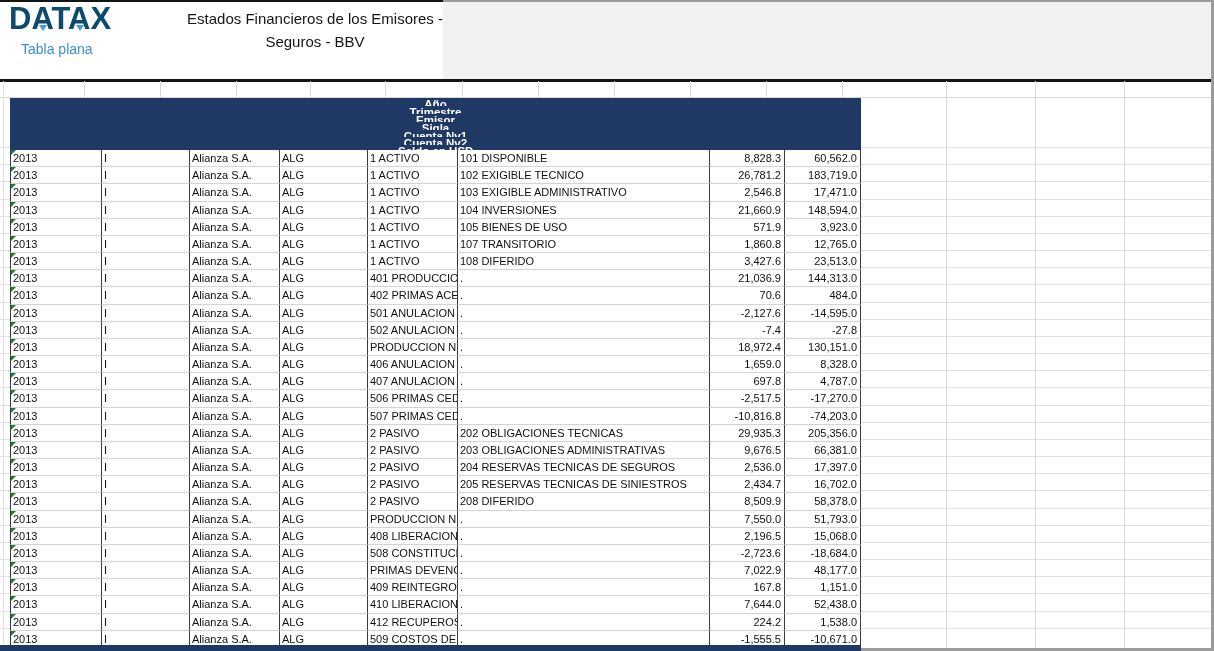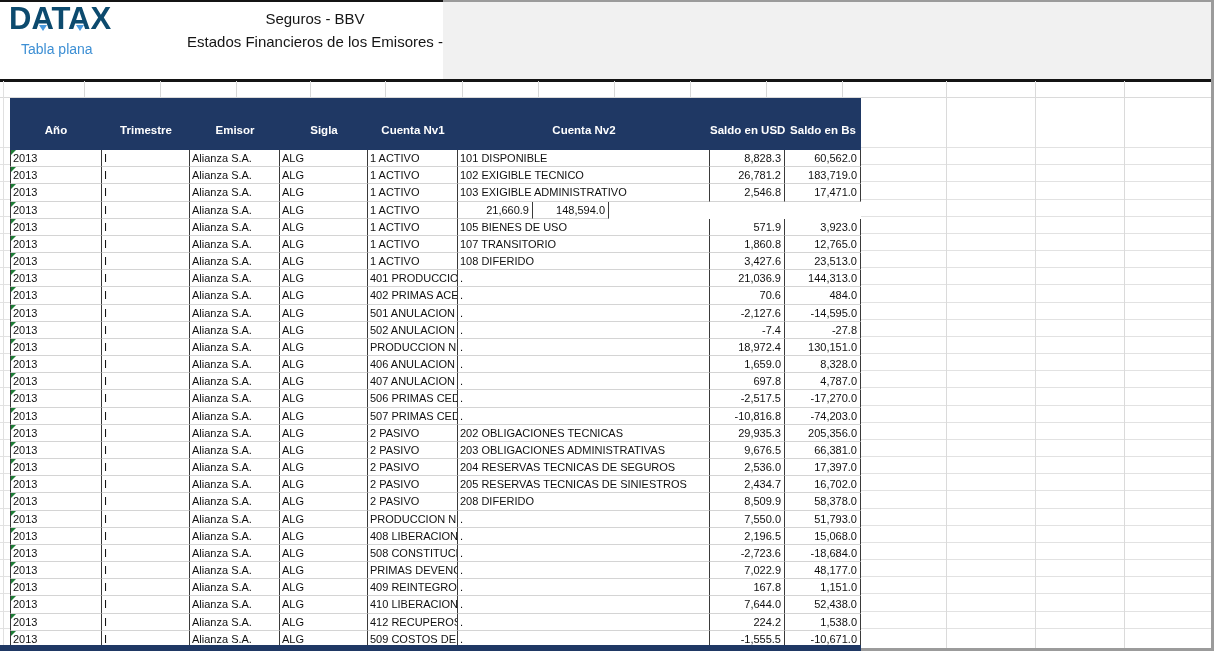--- a/index.html
+++ b/index.html
@@ -19,21 +19,21 @@
   .logo-sub{position:absolute;left:12px;top:40px;font-size:14px;color:#3d8fd4;}
   .main-title{position:absolute;left:150px;top:7px;width:330px;text-align:center;color:#151515;font-size:15px;line-height:23px;}
   
   .hstripes{position:absolute;left:0;top:147px;width:1211px;height:498px;
     background-image:repeating-linear-gradient(to bottom,#e2e2e2 0 1px,transparent 1px 17.172px);}
   .hline-97{position:absolute;left:0;top:97px;width:1211px;height:1px;background:#dadada;}
   .vtick{position:absolute;top:81px;width:1px;height:16px;background:#d8d8d8;}
   .vlong{position:absolute;top:81px;width:1px;height:567px;background:#dadada;}
   .vleft{position:absolute;left:3px;top:81px;width:1px;height:564px;background:#e0e0e0;}
   
-  .thead{position:absolute;left:10px;top:98px;width:851px;height:63px;background:#1f3864;display:flex;align-items:center;z-index:2;}
+  .thead{position:absolute;left:10px;top:98px;width:851px;height:63px;background:#1f3864;display:flex;align-items:center;z-index:2;flex-direction:column;}
   .hc{color:#ffffff;font-weight:700;font-size:11.5px;text-align:center;overflow:hidden;white-space:nowrap;}
   .tbody{position:absolute;left:10px;top:150px;width:851px;height:498px;z-index:2;background:#ffffff;}
   .row{display:flex;height:17.172px;}
   .cell{font-size:11px;line-height:16px;color:#101010;border-right:1px solid #3a3a3a;border-bottom:1px solid #d4d4d4;
         padding:0 2px;overflow:hidden;white-space:nowrap;background:#ffffff;}
   .c0{width:92px;} .c1{width:88px;} .c2{width:90px;} .c3{width:88px;}
   .c4{width:90px;} .c5{width:252px;} .c6{width:75px;} .c7{width:76px;}
   .cell.c0{border-left:1px solid #3a3a3a;position:relative;}
   .cell.c0::before{content:'';position:absolute;left:0;top:0;width:0;height:0;
         border-top:5px solid #1e7d37;border-right:5px solid transparent;}
@@ -56,22 +56,22 @@
   <div class="title-black-line"></div>
 
   <div class="logo">
     <div class="logo-brand">DATAX</div>
     <div class="logo-tri" style="left:30px;top:24px;"></div>
     <div class="logo-tri" style="left:67px;top:24px;"></div>
     <div class="logo-sub">Tabla plana</div>
   </div>
 
   <div class="main-title">
+    <div>Estados Financieros de los Emisores -</div>
     <div>Seguros - BBV</div>
-    <div>Estados Financieros de los Emisores -</div>
   </div>
 
   <div class="hstripes"></div>
   <div class="hline-97"></div>
   <div class="vleft"></div>
   <div class="vtick" style="left:84px"></div>
   <div class="vtick" style="left:160px"></div>
   <div class="vtick" style="left:236px"></div>
   <div class="vtick" style="left:310px"></div>
   <div class="vtick" style="left:385px"></div>
@@ -125,20 +125,21 @@
         <div class="cell c5">103 EXIGIBLE ADMINISTRATIVO</div>
         <div class="cell c6 num">2,546.8</div>
         <div class="cell c7 num">17,471.0</div>
       </div>
       <div class="row">
         <div class="cell c0">2013</div>
         <div class="cell c1">I</div>
         <div class="cell c2">Alianza S.A.</div>
         <div class="cell c3">ALG</div>
         <div class="cell c4">1 ACTIVO</div>
+        <div class="cell c5">104 INVERSIONES</div>
         <div class="cell c6 num">21,660.9</div>
         <div class="cell c7 num">148,594.0</div>
       </div>
       <div class="row">
         <div class="cell c0">2013</div>
         <div class="cell c1">I</div>
         <div class="cell c2">Alianza S.A.</div>
         <div class="cell c3">ALG</div>
         <div class="cell c4">1 ACTIVO</div>
         <div class="cell c5">105 BIENES DE USO</div>

